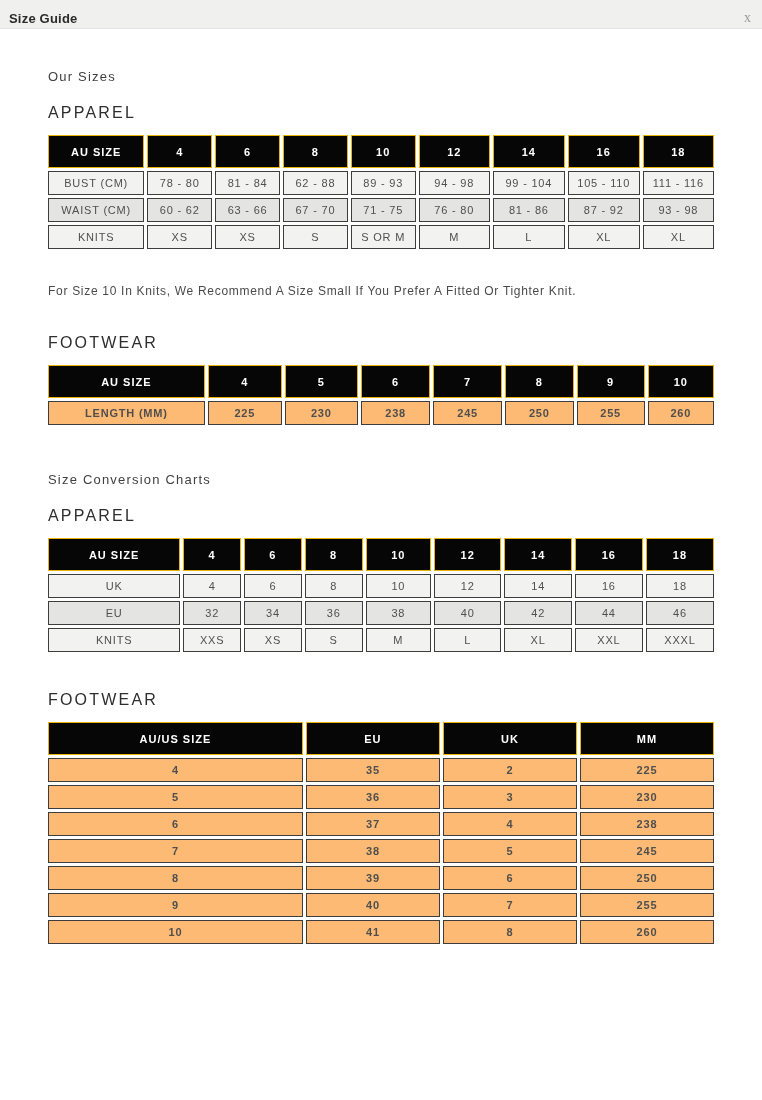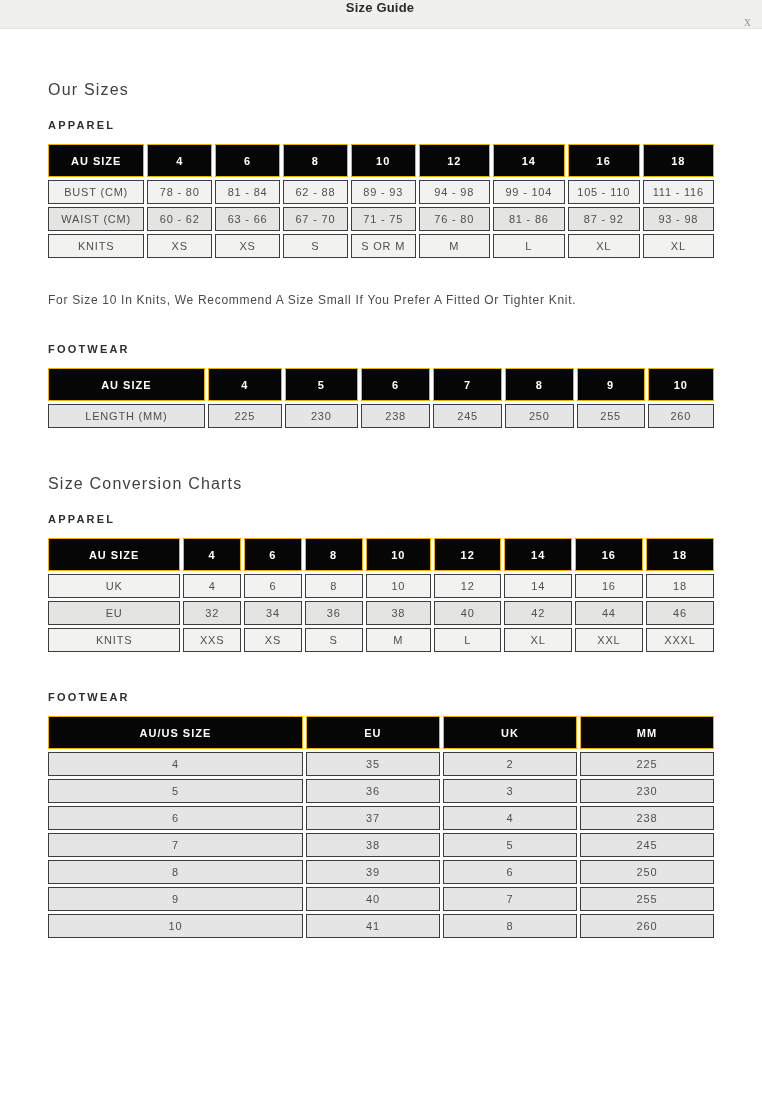--- a/index.html
+++ b/index.html
@@ -12,22 +12,21 @@
     overflow: hidden;
   }
 
   
   .topbar {
     height: 29px;
     background: #f0f0ee;
     border-bottom: 1px solid #e4e4e2;
     display: flex;
     align-items: center;
-    padding: 0 11px 0 9px;
-    flex-direction: column;
+    padding: 8px 11px 0 9px;
   }
   .topbar-title {
     font-size: 13px;
     font-weight: bold;
     color: #2b2b2b;
     letter-spacing: 0.2px;
   }
   .close-btn {
     margin-left: auto;
     background: none;
@@ -36,29 +35,29 @@
     color: #9a9a9a;
     font-size: 14px;
     line-height: 1;
     font-family: "Liberation Serif", serif;
     cursor: pointer;
   }
 
   .content { padding: 40px 48px 0 48px; }
 
   .section-heading {
-    font-size: 16px;
+    font-size: 13px;
     font-weight: 400;
     color: #3f3f3f;
     letter-spacing: 1.2px;
-    margin: 12px 0 20px 0;
+    margin: 0 0 20px 0;
   }
   .table-label {
-    font-size: 11px;
-    font-weight: bold;
+    font-size: 16px;
+    font-weight: normal;
     color: #2e2e2e;
     letter-spacing: 2.2px;
     margin: 0 0 10px 0;
   }
   .note {
     font-size: 12px;
     color: #4a4a4a;
     letter-spacing: 0.7px;
     margin: 32px 0 0 0;
   }
@@ -90,21 +89,21 @@
     color: #4f4f4f;
     letter-spacing: 0.8px;
     height: 24px;
     text-align: center;
     padding: 0 2px;
     white-space: nowrap;
     overflow: hidden;
   }
   .striped tbody tr:nth-child(odd) td  { background: #f2f2f1; }
   .striped tbody tr:nth-child(even) td { background: #e4e4e3; }
-  .uniform tbody td { background: #e5e5e5; }
+  .uniform tbody td { background: #fdba74; font-weight: bold; }
 </style>
 </head>
 <body>
 
 <div class="topbar">
   <span class="topbar-title">Size Guide</span>
   <button class="close-btn">x</button>
 </div>
 
 <div class="content">

